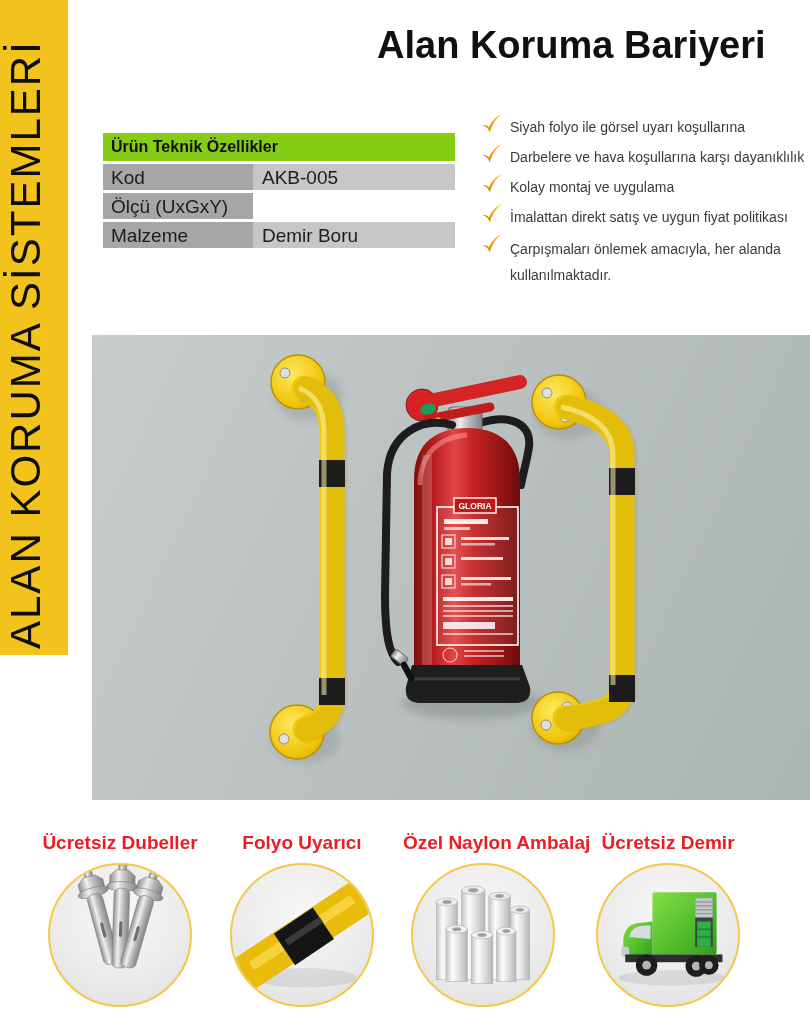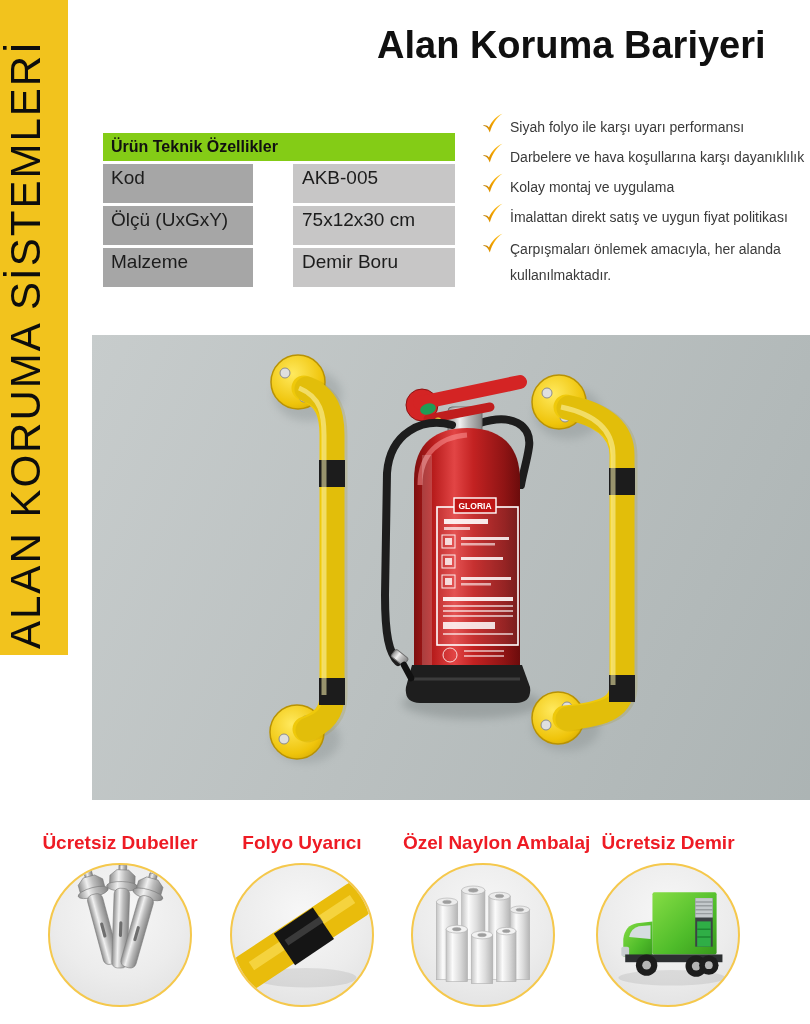--- a/index.html
+++ b/index.html
@@ -13,21 +13,21 @@
     font-size:42px;font-weight:400;letter-spacing:2px;color:#0d0d0d;}
 
   
   .title{position:absolute;left:377px;top:24px;margin:0;font-size:38px;font-weight:700;
     color:#101010;letter-spacing:0;}
 
   
   .specs{position:absolute;left:103px;top:133px;width:352px;}
   .specs-header{height:28px;line-height:28px;background:#84cc16;color:#111;
     font-size:16px;font-weight:700;padding-left:8px;}
-  .spec-row{display:flex;margin-top:3px;height:39px;line-height:28px;font-size:19px;color:#1c1c1c;gap:40px;}
+  .spec-row{display:flex;margin-top:3px;height:26px;line-height:28px;font-size:19px;color:#1c1c1c;}
   .spec-row .k{width:150px;background:#A6A6A6;padding-left:8px;box-sizing:border-box;}
   .spec-row .v{flex:1;background:#C7C6C6;padding-left:9px;box-sizing:border-box;}
 
   
   .checklist{position:absolute;left:480px;top:116px;margin:0;padding:0;list-style:none;}
   .checklist li{position:relative;padding-left:30px;margin-bottom:8px;
     font-size:14px;line-height:22px;color:#3a3a3a;white-space:nowrap;}
   .checklist li.wrap{white-space:normal;width:302px;line-height:26px;}
   .check-ic{position:absolute;left:0;top:-4px;width:25px;height:27px;}
 
@@ -100,34 +100,33 @@
   <h1 class="title">Alan Koruma Bariyeri</h1>
 
   <div class="specs">
     <div class="specs-header">Ürün Teknik Özellikler</div>
     <div class="spec-row">
       <div class="k">Kod</div>
       <div class="v">AKB-005</div>
     </div>
     <div class="spec-row">
       <div class="k">Ölçü (UxGxY)</div>
-      <div class="v">75x12x30 cm</div>
     </div>
     <div class="spec-row">
       <div class="k">Malzeme</div>
       <div class="v">Demir Boru</div>
     </div>
   </div>
 
   <ul class="checklist">
     <li>
       <svg class="check-ic" viewBox="0 0 24 24">
         <path fill="url(#gchk)" d="M2.8 12.2 C5.8 12.4 8 14.6 9.4 18.8 C11.8 10.8 15.6 4.6 21.6 0.8 C16.2 2.5 11 8.2 8.6 14.0 C7.2 11.9 5 11.4 2.8 12.2 Z"></path>
       </svg>
-      <span>Siyah folyo ile karşı uyarı performansı</span>
+      <span>Siyah folyo ile görsel uyarı koşullarına</span>
     </li>
     <li>
       <svg class="check-ic" viewBox="0 0 24 24">
         <path fill="url(#gchk)" d="M2.8 12.2 C5.8 12.4 8 14.6 9.4 18.8 C11.8 10.8 15.6 4.6 21.6 0.8 C16.2 2.5 11 8.2 8.6 14.0 C7.2 11.9 5 11.4 2.8 12.2 Z"></path>
       </svg>
       <span>Darbelere ve hava koşullarına karşı dayanıklılık</span>
     </li>
     <li>
       <svg class="check-ic" viewBox="0 0 24 24">
         <path fill="url(#gchk)" d="M2.8 12.2 C5.8 12.4 8 14.6 9.4 18.8 C11.8 10.8 15.6 4.6 21.6 0.8 C16.2 2.5 11 8.2 8.6 14.0 C7.2 11.9 5 11.4 2.8 12.2 Z"></path>

